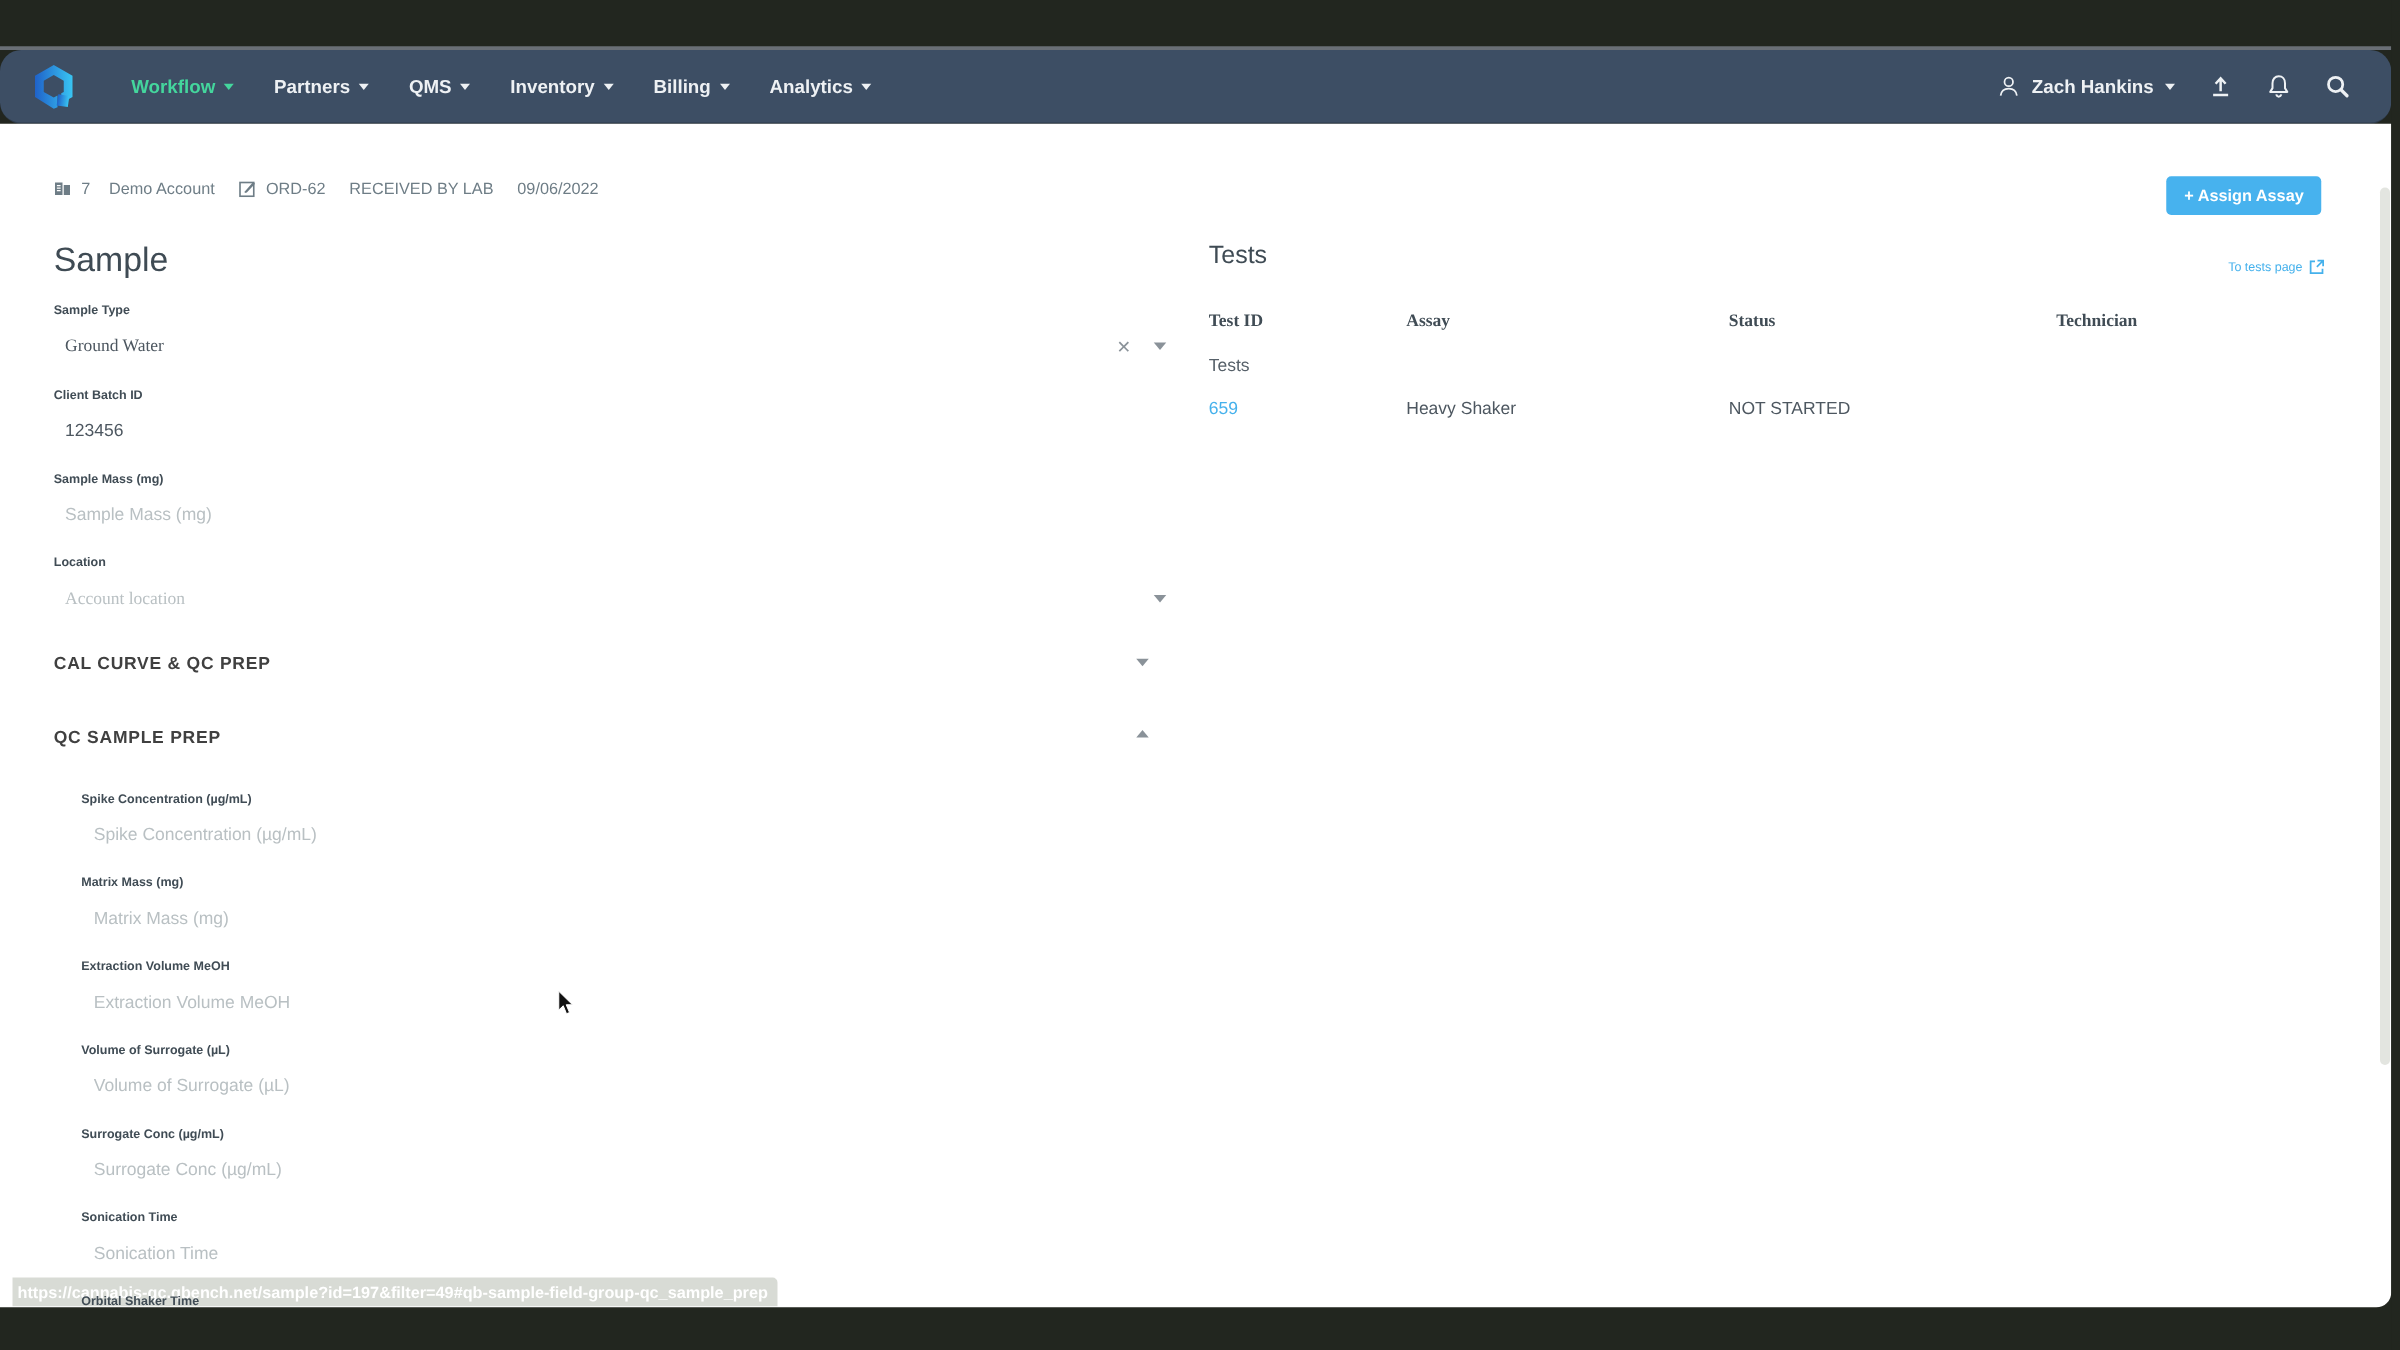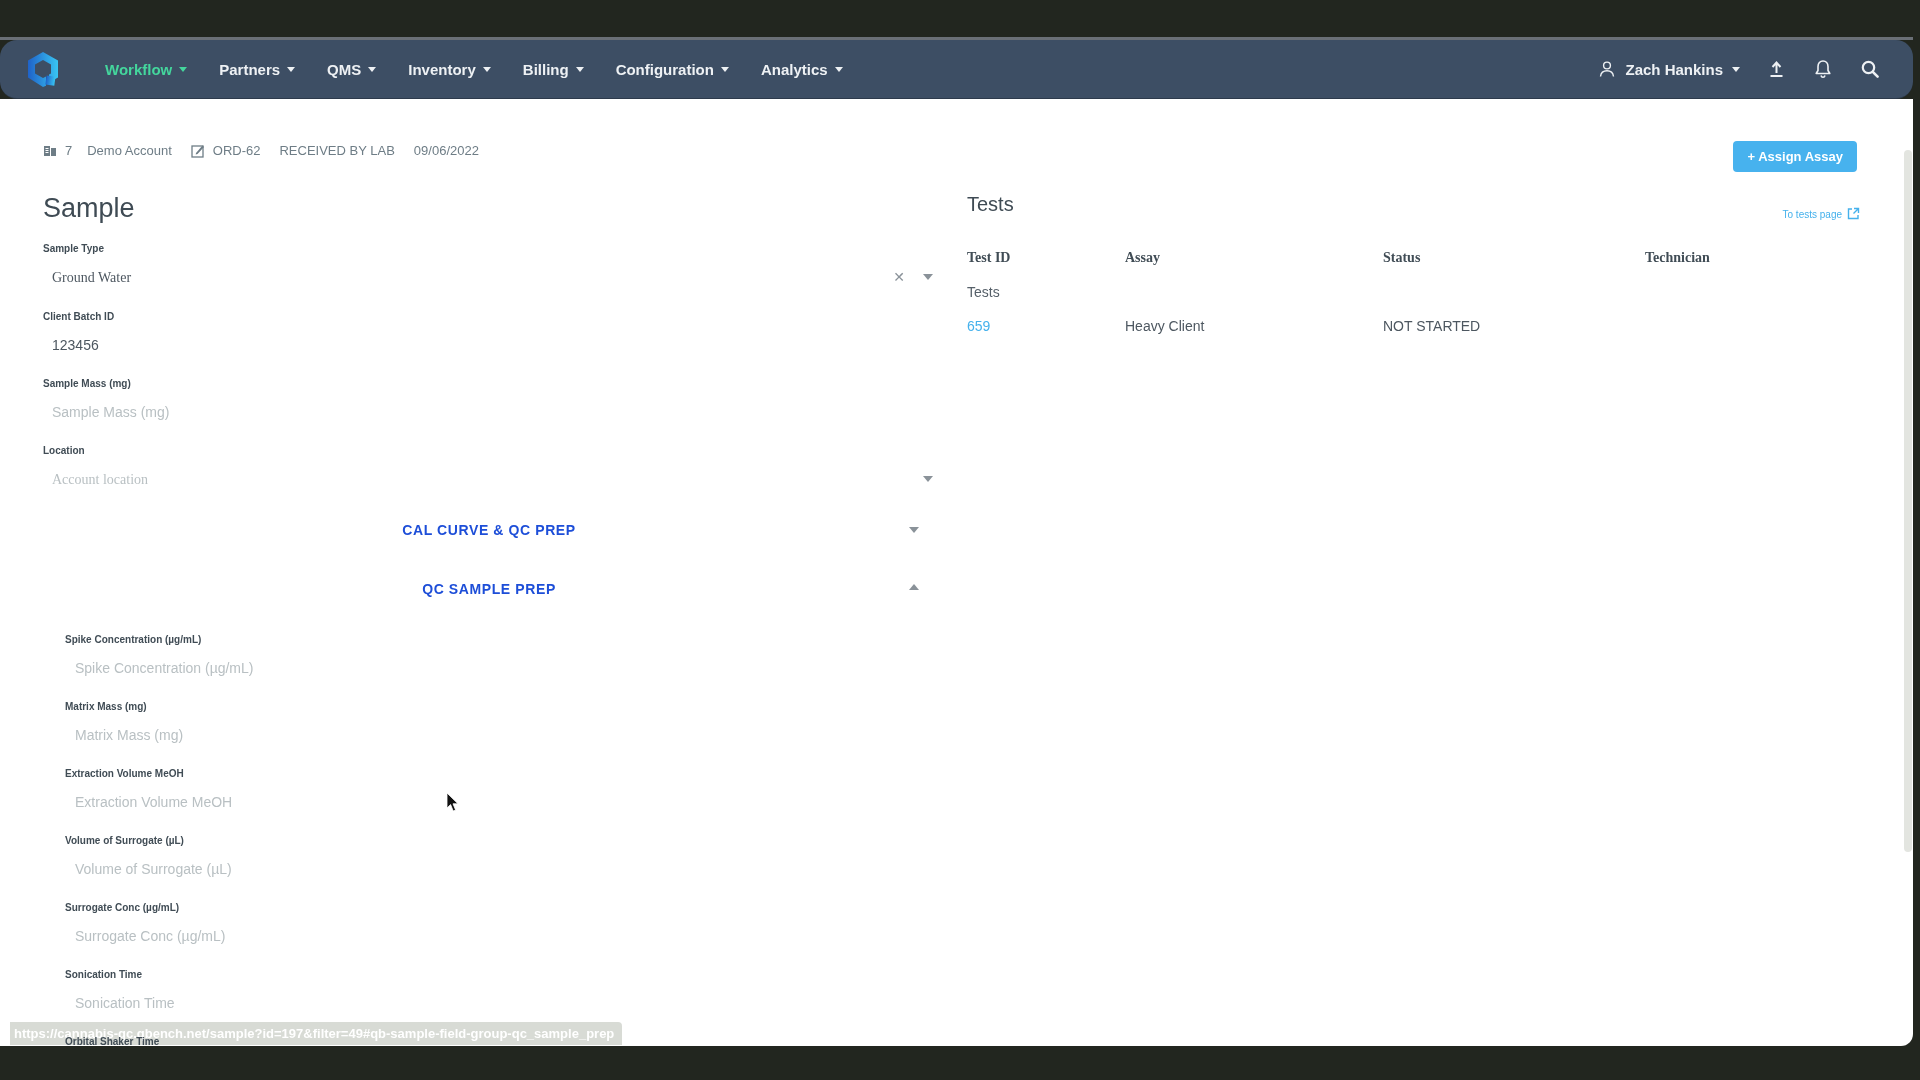--- a/index.html
+++ b/index.html
@@ -48,21 +48,21 @@
   .field-value .txt { font-size:14px; color:#4d5760;font-family:Liberation Serif, serif; }
   .field-value .txt.ph { color:#b9c0c3; }
   .field-input { border:none; outline:none; background:transparent; font-family:inherit; font-size:14px;
                  color:#4d5760; width:420px; padding:0; }
   .field-input::placeholder { color:#b9c0c3; opacity:1; }
   .clear-x { position:absolute; right:30px; top:0; color:#8a9299; font-size:14px; line-height:18px; cursor:pointer; }
   .sel-caret { position:absolute; right:2px; top:6px; width:0; height:0; cursor:pointer;
                border-left:5px solid transparent; border-right:5px solid transparent; border-top:6px solid #8a9299; }
 
   
-  .sec-head { position:relative; text-align:center; color:#1d4ed8; font-size:14px; font-weight:700;
+  .sec-head { position:relative; text-align:left; color:#404040; font-size:14px; font-weight:700;
               letter-spacing:.6px; line-height:18px; cursor:pointer; }
   .sec-head.first { margin-top:32px; margin-bottom:41px; }
   .sec-head.second { margin-bottom:33px; }
   .sec-caret-down, .sec-caret-up { position:absolute; right:16px; top:6px; width:0; height:0;
               border-left:5px solid transparent; border-right:5px solid transparent; }
   .sec-caret-down { border-top:6px solid #8a9299; }
   .sec-caret-up   { border-bottom:6px solid #8a9299; top:4px; }
 
   .qc-field { margin-left:22px; }
   .qc-field .field-value { padding-left:10px; }
@@ -118,24 +118,20 @@
       <div class="nav-item">
         <span>QMS</span>
         <span class="caret"></span>
       </div>
       <div class="nav-item">
         <span>Inventory</span>
         <span class="caret"></span>
       </div>
       <div class="nav-item">
         <span>Billing</span>
-        <span class="caret"></span>
-      </div>
-      <div class="nav-item">
-        <span>Configuration</span>
         <span class="caret"></span>
       </div>
       <div class="nav-item">
         <span>Analytics</span>
         <span class="caret"></span>
       </div>
     </div>
 
     <div class="nav-right">
       <div class="nav-user">
@@ -278,21 +274,21 @@
           <span>Technician</span>
         </div>
         <div class="t-row t-group">
           <span>Tests</span>
           <span></span>
             <span></span>
             <span></span>
         </div>
         <div class="t-row">
           <span class="t-link">659</span>
-          <span class="t-cell">Heavy Client</span>
+          <span class="t-cell">Heavy Shaker</span>
           <span class="t-cell">NOT STARTED</span>
           <span class="t-cell"></span>
         </div>
       </div>
     </div>
 
     <div class="scroll-thumb"></div>
 
     <div class="status-bubble">
       <span>https://cannabis-qc.qbench.net/sample?id=197&amp;filter=49#qb-sample-field-group-qc_sample_prep</span>

